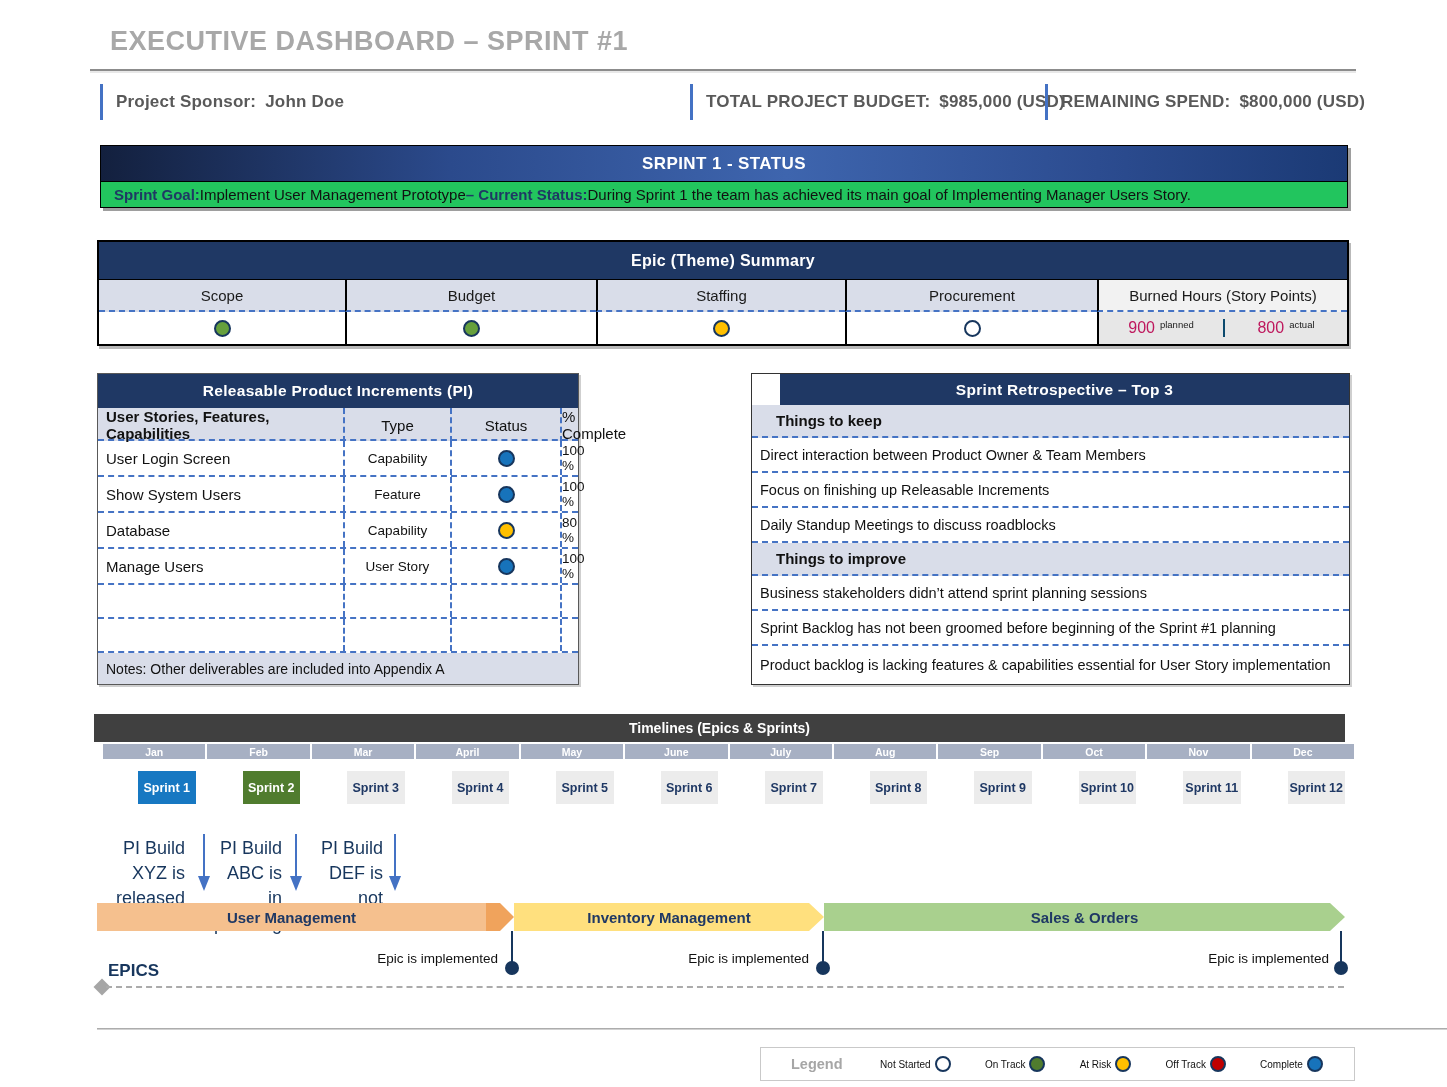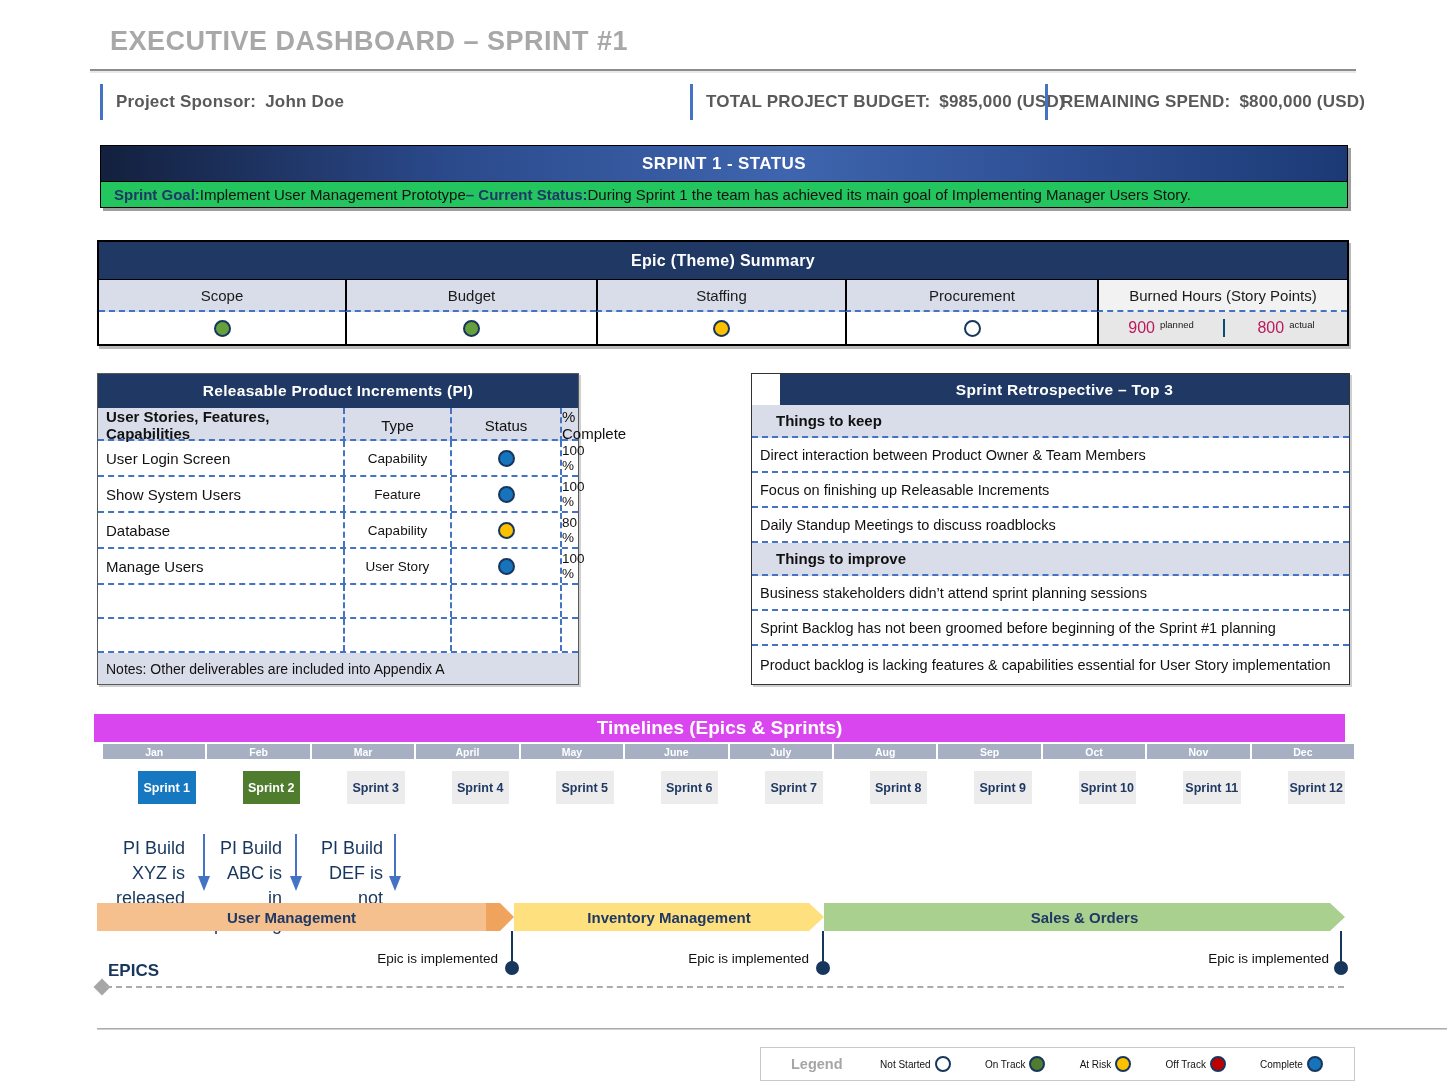--- a/index.html
+++ b/index.html
@@ -80,21 +80,21 @@
          box-sizing:border-box;box-shadow:2px 2px 0 #cfcfcf;background:#fff;}
   .retro .panel-title{height:31px;font-size:15.5px;margin-left:28px;}
   .retro-sec{height:33px;background:#d9dde9;display:flex;align-items:center;padding-left:24px;
              font-weight:bold;font-size:15px;border-bottom:2px dashed #4573c4;box-sizing:border-box;}
   .retro-item{height:35px;display:flex;align-items:center;padding-left:8px;font-size:14.5px;
               border-bottom:2px dashed #4573c4;box-sizing:border-box;}
   .retro-item.last{border-bottom:none;height:38px;}
 
   
   .tl-title{position:absolute;left:94px;top:714px;width:1251px;height:28px;
-            background:#d946ef;color:#fff;font-weight:bold;font-size:19px;
+            background:#404040;color:#fff;font-weight:bold;font-size:14px;
             display:flex;align-items:center;justify-content:center;}
   .tl-months{position:absolute;left:103px;top:744px;width:1251px;height:15px;display:flex;gap:2px;}
   .tl-months .m{flex:1;background:#a7b0c3;color:#fff;font-weight:bold;font-size:10.5px;
                 display:flex;align-items:center;justify-content:center;}
   .tl-sprints{position:absolute;left:94px;top:771px;width:1251px;height:33px;display:flex;gap:3px;}
   .tl-sprints .s{flex:1;background:#ececec;color:#1f3864;font-weight:bold;font-size:12.5px;
                  display:flex;align-items:center;justify-content:center;margin-left:44px;}
   .tl-sprints .s.active-blue{background:#1778c2;color:#fff;}
   .tl-sprints .s.active-green{background:#507c2e;color:#fff;}
 

